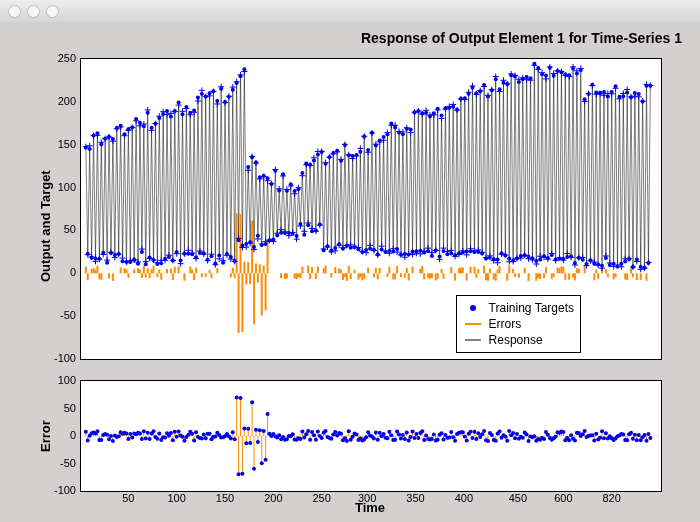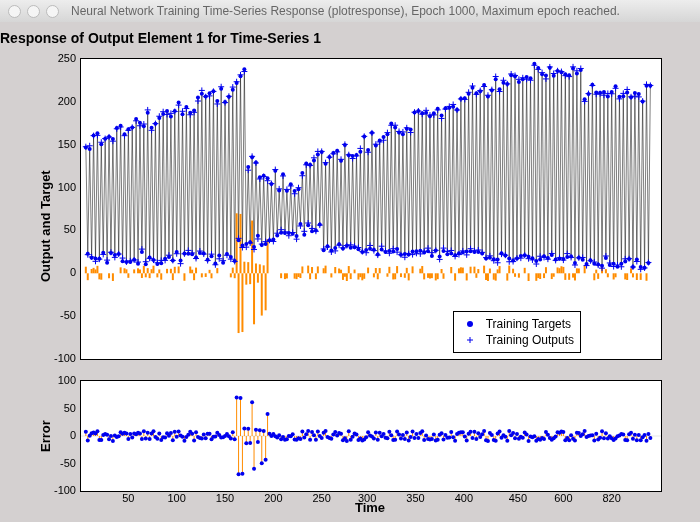--- a/index.html
+++ b/index.html
@@ -1,42 +1,41 @@
 <!DOCTYPE html>
 <html><head>
 <meta charset="utf-8">
 <style>
 html,body{margin:0;padding:0;width:700px;height:522px;font-family:Helvetica,Arial,sans-serif;background:#d4d0d0;overflow:hidden}
 .titlebar{height:22px;display:flex;align-items:center;background:linear-gradient(#ededed,#d6d6d6);border-bottom:1px solid #aaa;font-size:12px;color:#666}
 .traffic{display:flex;gap:6px;padding:0 8px}
 .tl{width:11px;height:11px;border-radius:50%;background:#f5f5f5;border:1px solid #bbb}
 .titlebar-text{flex:1;text-align:left;padding-left:4px;white-space:nowrap;overflow:hidden;text-overflow:ellipsis}
 .figure{position:absolute;left:0;right:0;top:22px;bottom:0;background:#d4d0d0}
-.chart-title{position:absolute;left:0;right:18px;top:8px;text-align:left;font-weight:bold;font-size:14px;color:#000}
+.chart-title{position:absolute;left:0;right:18px;top:8px;text-align:right;font-weight:bold;font-size:14px;color:#000}
 .axes{position:absolute;background:#fff;border:1px solid #000}
 .ax1{left:80px;top:36px;width:580px;height:300px}
 .ax2{left:80px;top:358px;width:580px;height:110px}
 .ylabel{position:absolute;transform:rotate(-90deg);transform-origin:left top;font-weight:bold;font-size:13px}
 .xlabel{position:absolute;font-weight:bold;font-size:13px;text-align:center}
 .ticks{position:absolute;font-size:11px;color:#000}
 .legend{position:absolute;background:#fff;border:1px solid #000;font-size:12px;padding:4px 6px}
 .legend-row{display:flex;align-items:center;gap:6px;height:16px}
 .sw{width:20px;height:10px;display:flex;align-items:center;justify-content:center}
 svg{display:block}
 </style>
 </head>
 <body>
 
 <div class="titlebar">
   <div class="traffic">
     <div class="tl"></div>
     <div class="tl"></div>
     <div class="tl"></div>
   </div>
-  <div class="titlebar-text">Neural Network Training Time-Series Response (plotresponse), Epoch 1000, Maximum epoch reached.</div>
 </div>
 
 <div class="figure">
 
   <div class="chart-title">Response of Output Element 1 for Time-Series 1</div>
 
   <div class="axes ax1">
     <svg width="580" height="300" viewBox="0 0 580 300">
       <g id="resp-stems" stroke="#000" stroke-width="0.5">
           <line x1="4.833333333333333" y1="88.47804274569665" x2="6.766666666666667" y2="194.71135426944653"></line>
@@ -1104,25 +1103,32 @@
         <span class="sw">
             <svg width="20" height="10">
               <circle cx="10" cy="5" r="3" fill="#0000ee"></circle>
             </svg>
           </span>
         <span>Training Targets</span>
       </div>
       <div class="legend-row">
         <span class="sw">
             <svg width="20" height="10">
-              <line x1="7" y1="5" x2="13" y2="5" stroke="#0000ee"></line>
-              <line x1="10" y1="2" x2="10" y2="8" stroke="#0000ee"></line>
+              <line x1="2" y1="5" x2="18" y2="5" stroke="#ff8c00" stroke-width="2"></line>
             </svg>
           </span>
-        <span>Training Outputs</span>
+        <span>Errors</span>
+      </div>
+      <div class="legend-row">
+        <span class="sw">
+            <svg width="20" height="10">
+              <line x1="2" y1="5" x2="18" y2="5" stroke="#000"></line>
+            </svg>
+          </span>
+        <span>Response</span>
       </div>
     </div>
   </div>
   <div class="ylabel" style="left:38px;top:260px">Output and Target</div>
   <div id="yt1" class="ticks" style="left:40px;top:36px;width:36px;height:300px;text-align:right">
       <div style="position:absolute;right:0;top:294px">-100</div>
       <div style="position:absolute;right:0;top:251.14285714285717px">-50</div>
       <div style="position:absolute;right:0;top:208.28571428571428px">0</div>
       <div style="position:absolute;right:0;top:165.42857142857144px">50</div>
       <div style="position:absolute;right:0;top:122.57142857142858px">100</div>

